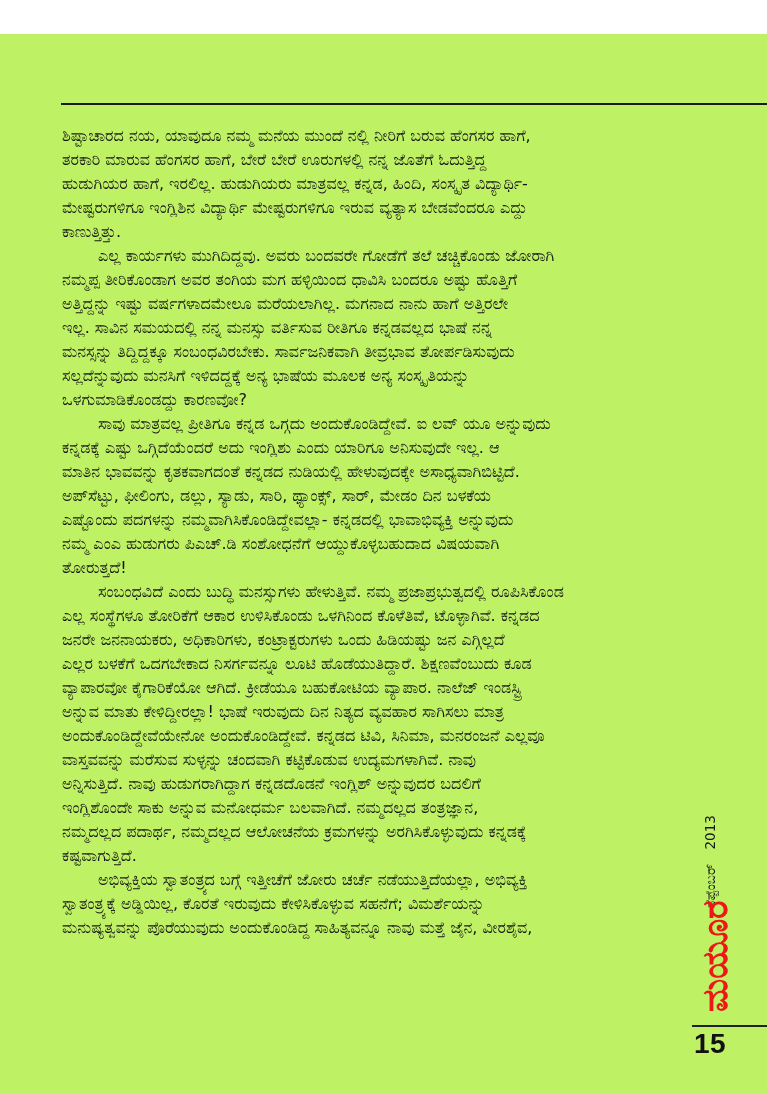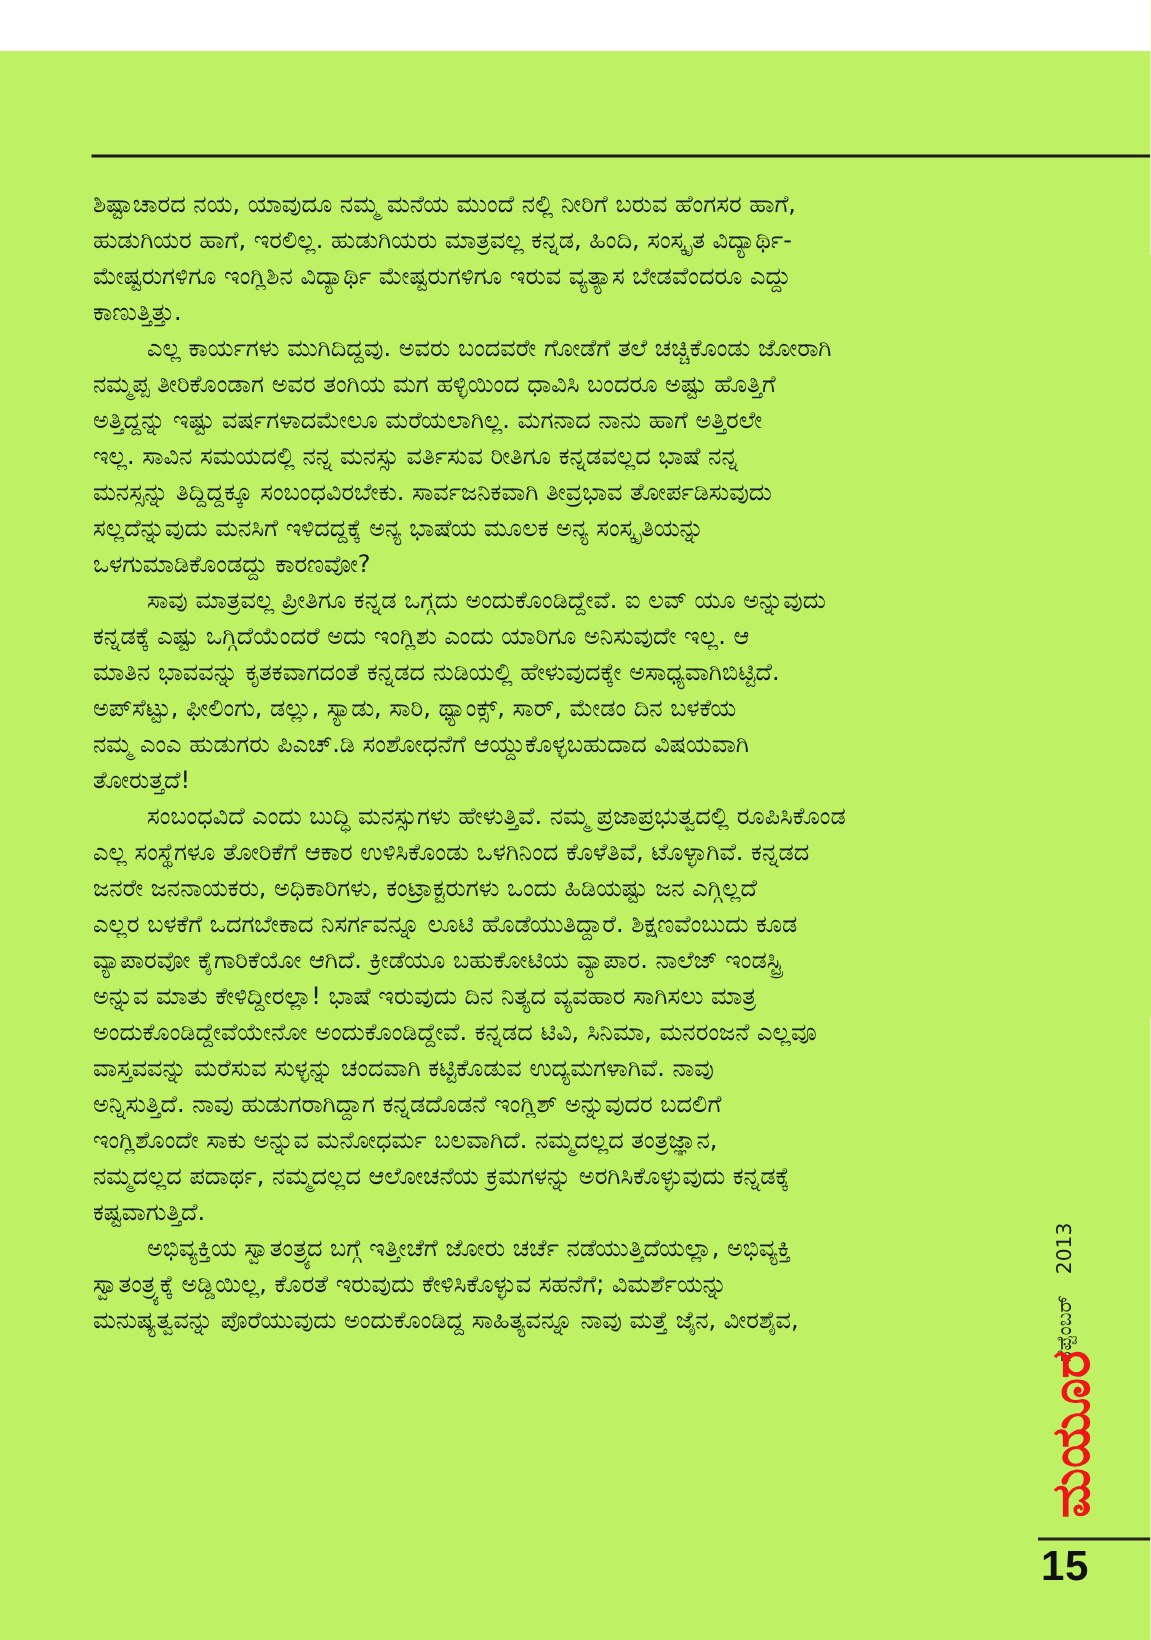--- a/index.html
+++ b/index.html
@@ -93,40 +93,42 @@
 <body>
 
 <div class="page">
 
   <div class="top-rule" style="background: rgb(28, 28, 28);"></div>
 
   <main class="article" style="color: rgb(21, 21, 21);">
 
     <div class="para">
       <div class="line">ಶಿಷ್ಟಾಚಾರದ ನಯ, ಯಾವುದೂ ನಮ್ಮ ಮನೆಯ ಮುಂದೆ ನಲ್ಲಿ ನೀರಿಗೆ ಬರುವ ಹೆಂಗಸರ ಹಾಗೆ,</div>
+      <div class="line">ತರಕಾರಿ ಮಾರುವ ಹೆಂಗಸರ ಹಾಗೆ, ಬೇರೆ ಬೇರೆ ಊರುಗಳಲ್ಲಿ ನನ್ನ ಜೊತೆಗೆ ಓದುತ್ತಿದ್ದ</div>
       <div class="line">ಹುಡುಗಿಯರ ಹಾಗೆ, ಇರಲಿಲ್ಲ. ಹುಡುಗಿಯರು ಮಾತ್ರವಲ್ಲ ಕನ್ನಡ, ಹಿಂದಿ, ಸಂಸ್ಕೃತ ವಿದ್ಯಾರ್ಥಿ-</div>
       <div class="line">ಮೇಷ್ಟರುಗಳಿಗೂ ಇಂಗ್ಲಿಶಿನ ವಿದ್ಯಾರ್ಥಿ ಮೇಷ್ಟರುಗಳಿಗೂ ಇರುವ ವ್ಯತ್ಯಾಸ ಬೇಡವೆಂದರೂ ಎದ್ದು</div>
       <div class="line">ಕಾಣುತ್ತಿತ್ತು.</div>
     </div>
 
     <div class="para indented">
       <div class="line">ಎಲ್ಲ ಕಾರ್ಯಗಳು ಮುಗಿದಿದ್ದವು. ಅವರು ಬಂದವರೇ ಗೋಡೆಗೆ ತಲೆ ಚಚ್ಚಿಕೊಂಡು ಜೋರಾಗಿ</div>
       <div class="line">ನಮ್ಮಪ್ಪ ತೀರಿಕೊಂಡಾಗ ಅವರ ತಂಗಿಯ ಮಗ ಹಳ್ಳಿಯಿಂದ ಧಾವಿಸಿ ಬಂದರೂ ಅಷ್ಟು ಹೊತ್ತಿಗೆ</div>
       <div class="line">ಅತ್ತಿದ್ದನ್ನು ಇಷ್ಟು ವರ್ಷಗಳಾದಮೇಲೂ ಮರೆಯಲಾಗಿಲ್ಲ. ಮಗನಾದ ನಾನು ಹಾಗೆ ಅತ್ತಿರಲೇ</div>
       <div class="line">ಇಲ್ಲ. ಸಾವಿನ ಸಮಯದಲ್ಲಿ ನನ್ನ ಮನಸ್ಸು ವರ್ತಿಸುವ ರೀತಿಗೂ ಕನ್ನಡವಲ್ಲದ ಭಾಷೆ ನನ್ನ</div>
       <div class="line">ಮನಸ್ಸನ್ನು ತಿದ್ದಿದ್ದಕ್ಕೂ ಸಂಬಂಧವಿರಬೇಕು. ಸಾರ್ವಜನಿಕವಾಗಿ ತೀವ್ರಭಾವ ತೋರ್ಪಡಿಸುವುದು</div>
       <div class="line">ಸಲ್ಲದೆನ್ನುವುದು ಮನಸಿಗೆ ಇಳಿದದ್ದಕ್ಕೆ ಅನ್ಯ ಭಾಷೆಯ ಮೂಲಕ ಅನ್ಯ ಸಂಸ್ಕೃತಿಯನ್ನು</div>
       <div class="line">ಒಳಗುಮಾಡಿಕೊಂಡದ್ದು ಕಾರಣವೋ?</div>
     </div>
 
     <div class="para indented">
       <div class="line">ಸಾವು ಮಾತ್ರವಲ್ಲ ಪ್ರೀತಿಗೂ ಕನ್ನಡ ಒಗ್ಗದು ಅಂದುಕೊಂಡಿದ್ದೇವೆ. ಐ ಲವ್ ಯೂ ಅನ್ನುವುದು</div>
       <div class="line">ಕನ್ನಡಕ್ಕೆ ಎಷ್ಟು ಒಗ್ಗಿದೆಯೆಂದರೆ ಅದು ಇಂಗ್ಲಿಶು ಎಂದು ಯಾರಿಗೂ ಅನಿಸುವುದೇ ಇಲ್ಲ. ಆ</div>
       <div class="line">ಮಾತಿನ ಭಾವವನ್ನು ಕೃತಕವಾಗದಂತೆ ಕನ್ನಡದ ನುಡಿಯಲ್ಲಿ ಹೇಳುವುದಕ್ಕೇ ಅಸಾಧ್ಯವಾಗಿಬಿಟ್ಟಿದೆ.</div>
       <div class="line">ಅಪ್‌ಸೆಟ್ಟು, ಫೀಲಿಂಗು, ಡಲ್ಲು, ಸ್ಯಾಡು, ಸಾರಿ, ಥ್ಯಾಂಕ್ಸ್, ಸಾರ್, ಮೇಡಂ ದಿನ ಬಳಕೆಯ</div>
+      <div class="line">ಎಷ್ಟೊಂದು ಪದಗಳನ್ನು ನಮ್ಮವಾಗಿಸಿಕೊಂಡಿದ್ದೇವಲ್ಲಾ- ಕನ್ನಡದಲ್ಲಿ ಭಾವಾಭಿವ್ಯಕ್ತಿ ಅನ್ನುವುದು</div>
       <div class="line">ನಮ್ಮ ಎಂಎ ಹುಡುಗರು ಪಿಎಚ್.ಡಿ ಸಂಶೋಧನೆಗೆ ಆಯ್ದುಕೊಳ್ಳಬಹುದಾದ ವಿಷಯವಾಗಿ</div>
       <div class="line">ತೋರುತ್ತದೆ!</div>
     </div>
 
     <div class="para indented">
       <div class="line">ಸಂಬಂಧವಿದೆ ಎಂದು ಬುದ್ಧಿ ಮನಸ್ಸುಗಳು ಹೇಳುತ್ತಿವೆ. ನಮ್ಮ ಪ್ರಜಾಪ್ರಭುತ್ವದಲ್ಲಿ ರೂಪಿಸಿಕೊಂಡ</div>
       <div class="line">ಎಲ್ಲ ಸಂಸ್ಥೆಗಳೂ ತೋರಿಕೆಗೆ ಆಕಾರ ಉಳಿಸಿಕೊಂಡು ಒಳಗಿನಿಂದ ಕೊಳೆತಿವೆ, ಟೊಳ್ಳಾಗಿವೆ. ಕನ್ನಡದ</div>
       <div class="line">ಜನರೇ ಜನನಾಯಕರು, ಅಧಿಕಾರಿಗಳು, ಕಂಟ್ರಾಕ್ಟರುಗಳು ಒಂದು ಹಿಡಿಯಷ್ಟು ಜನ ಎಗ್ಗಿಲ್ಲದೆ</div>
       <div class="line">ಎಲ್ಲರ ಬಳಕೆಗೆ ಒದಗಬೇಕಾದ ನಿಸರ್ಗವನ್ನೂ ಲೂಟಿ ಹೊಡೆಯುತಿದ್ದಾರೆ. ಶಿಕ್ಷಣವೆಂಬುದು ಕೂಡ</div>
       <div class="line">ವ್ಯಾಪಾರವೋ ಕೈಗಾರಿಕೆಯೋ ಆಗಿದೆ. ಕ್ರೀಡೆಯೂ ಬಹುಕೋಟಿಯ ವ್ಯಾಪಾರ. ನಾಲೆಜ್ ಇಂಡಸ್ಟ್ರಿ</div>

